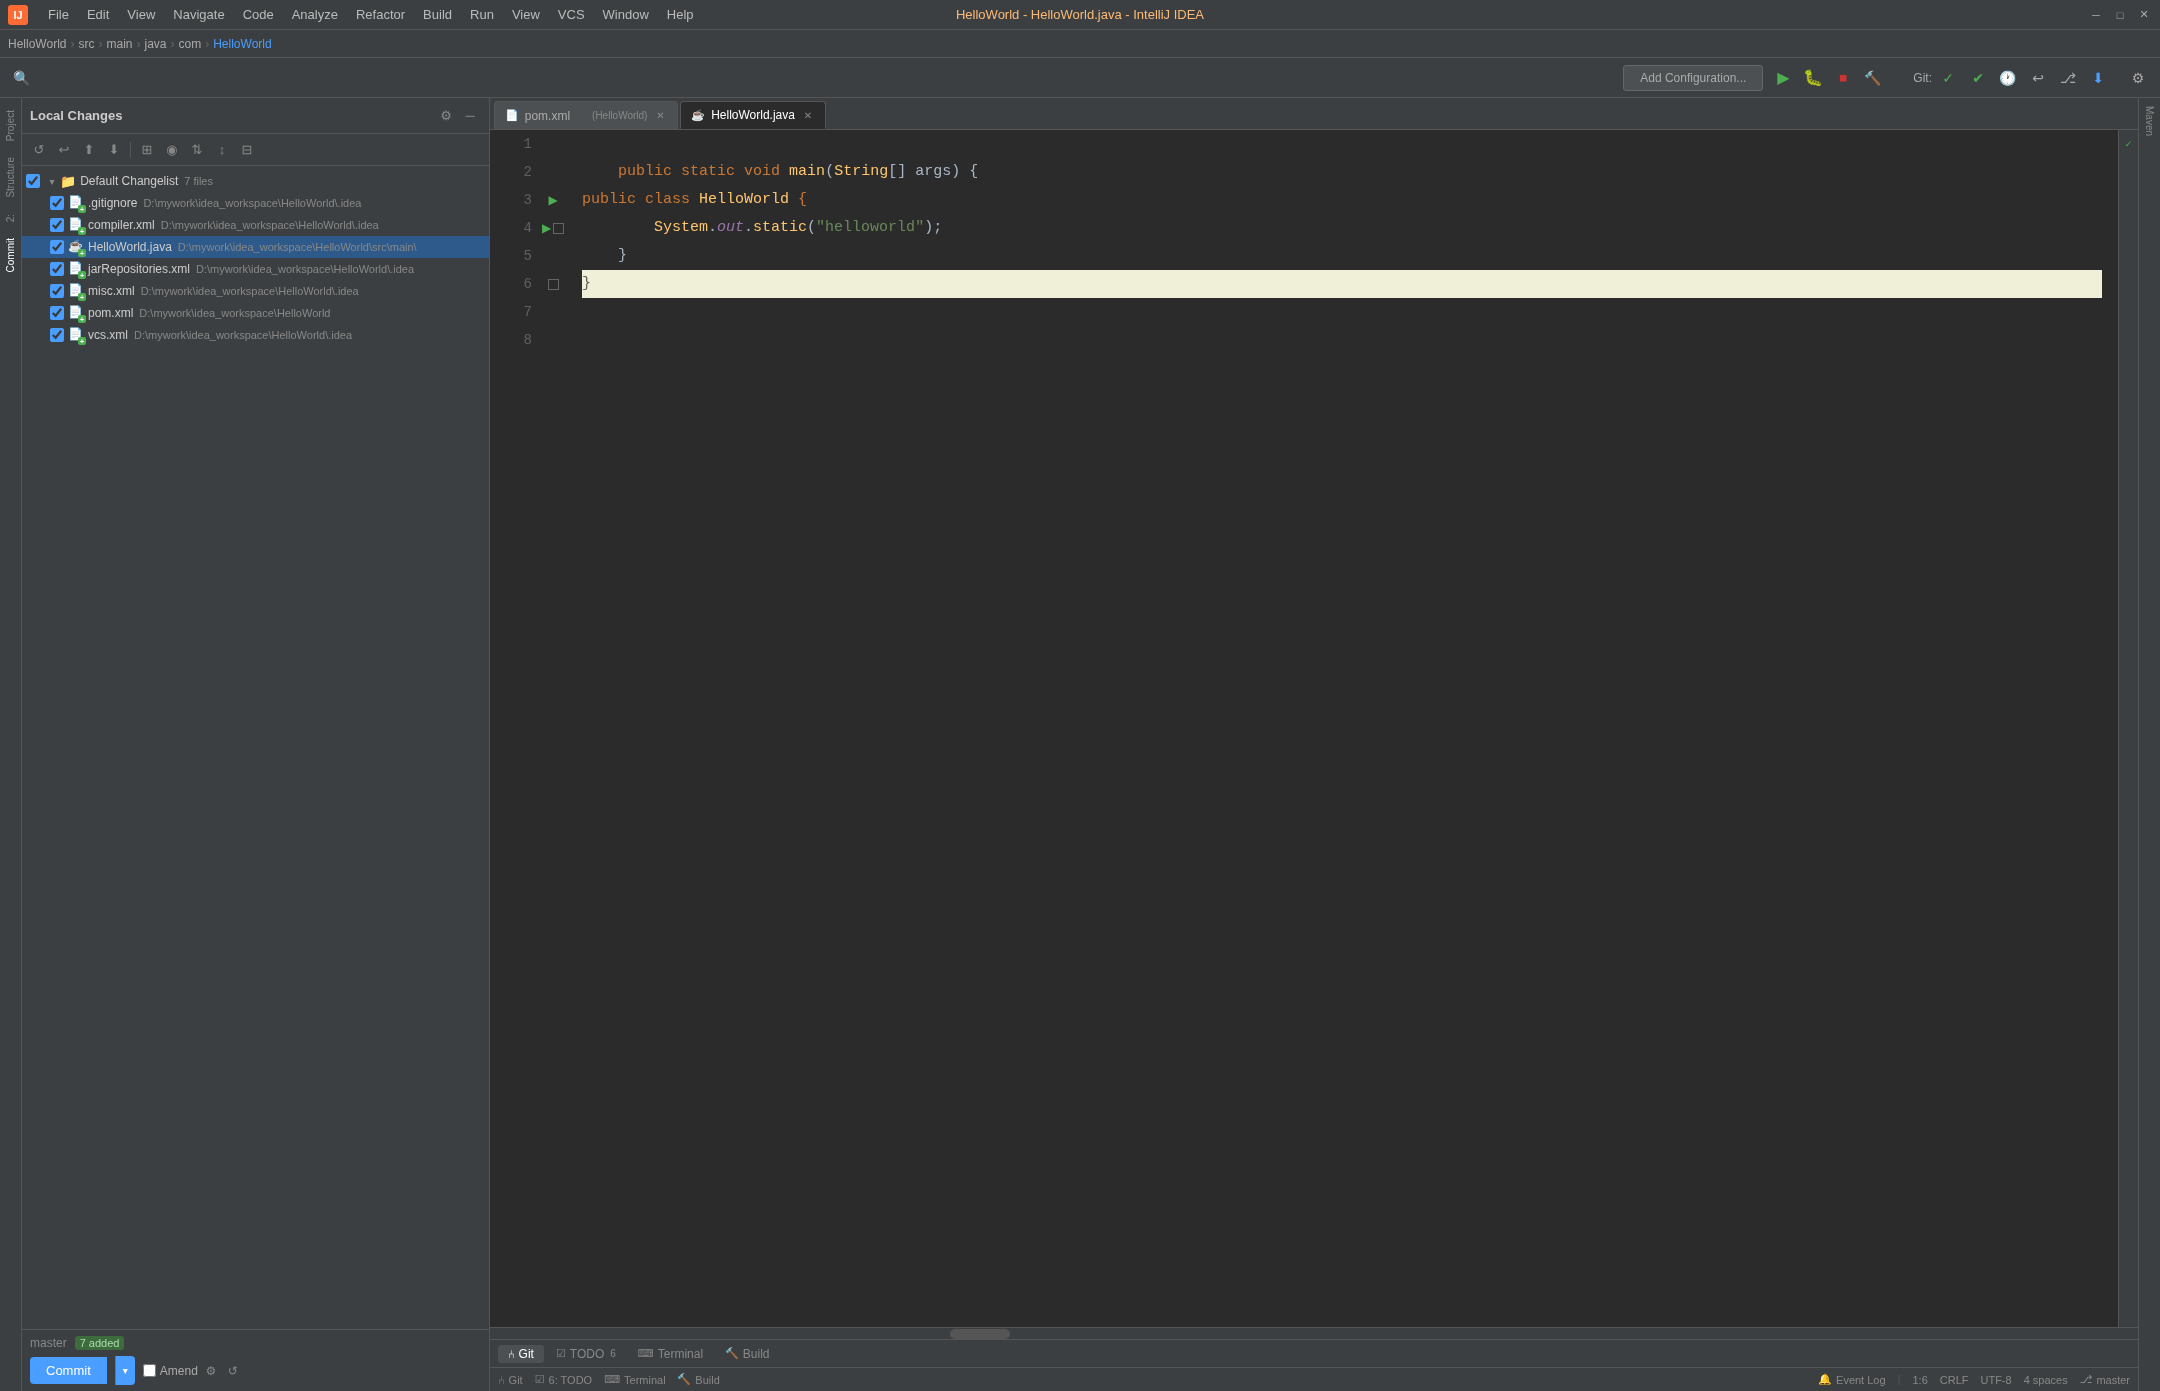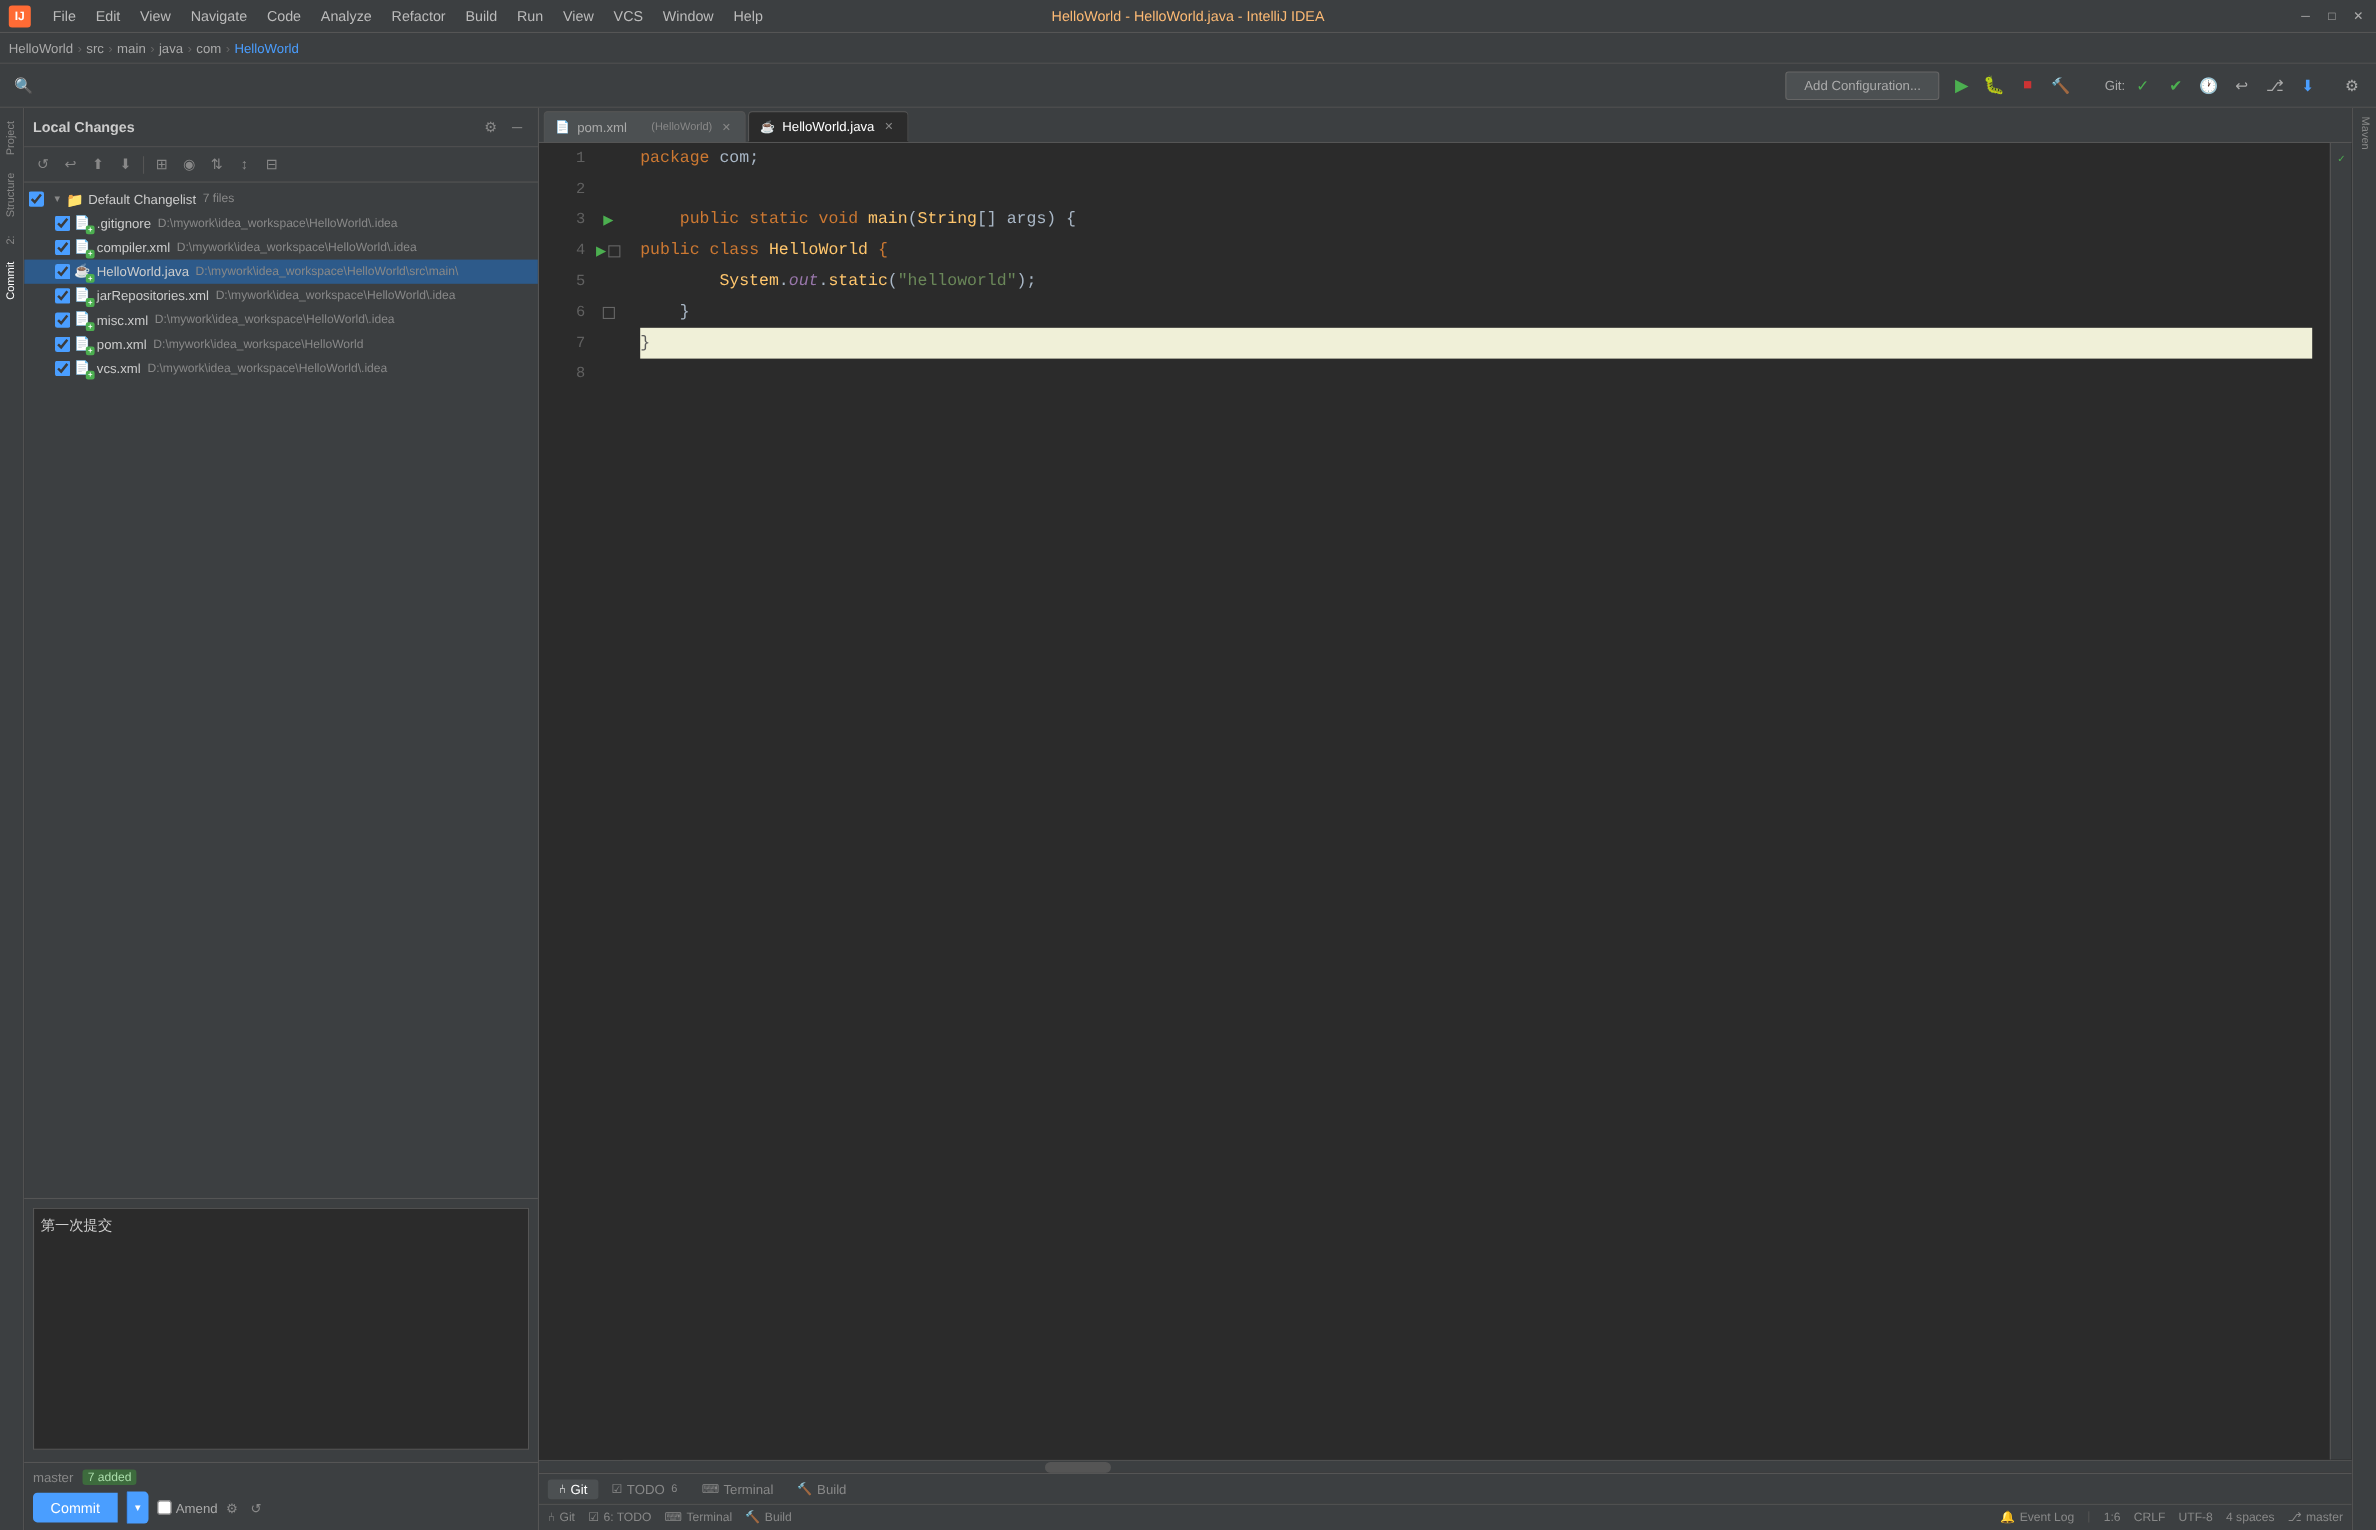--- a/index.html
+++ b/index.html
@@ -730,23 +730,20 @@
         <input type="checkbox" class="tree-checkbox" checked="" style="">
         <div class="icon-wrapper">
           <span style="color:#6aab73;font-size:12px;">📄</span>
           <span class="icon-badge" style="background:#4caf50;color:white;">+</span>
         </div>
         <span class="tree-name">vcs.xml</span>
         <span class="tree-path">D:\mywork\idea_workspace\HelloWorld\.idea</span>
       </div>
     </div>
 
-    <div class="commit-area">
-      <textarea class="commit-message" style="">第一次提交</textarea>
-    </div>
 
     <div class="bottom-actions">
       <div class="status-line">
         <span>master</span>
         <span class="badge">7 added</span>
       </div>
       <div class="action-row">
         <button class="commit-btn">Commit</button>
         <div class="commit-dropdown">▾</div>
         <div class="amend-row">
@@ -801,21 +798,20 @@
           </div>
           <div style="height:28px;"></div>
           <div style="height:28px;display:flex;align-items:center;justify-content:center;">
             <span style="color:#888;font-size:11px;border:1px solid #666;width:11px;height:11px;display:inline-flex;align-items:center;justify-content:center;"></span>
           </div>
           <div style="height:28px;"></div>
           <div style="height:28px;"></div>
         </div>
 
         <div class="code-lines">
-          <div class="code-line"><span class="kw">package</span> <span class="pkg">com</span>;</div>
           <div class="code-line">&nbsp;</div>
           <div class="code-line">    <span class="kw">public</span> <span class="kw">static</span> <span class="kw">void</span> <span class="method-name">main</span>(<span class="cn">String</span>[] args) {</div>
           <div class="code-line"><span class="kw">public</span> <span class="kw">class</span> <span class="cn">HelloWorld</span> <span style="color:#cc7832;">{</span></div>
           <div class="code-line">        <span class="cn">System</span>.<span style="color:#9876aa;font-style:italic;">out</span>.<span class="call">static</span>(<span class="str">"helloworld"</span>);</div>
           <div class="code-line">    }</div>
           <div class="code-line highlighted" style="background:#f0f0d8;"><span style="color:#5b5b5b;">}</span></div>
           <div class="code-line">&nbsp;</div>
         </div>
 
         <div class="right-margin">

